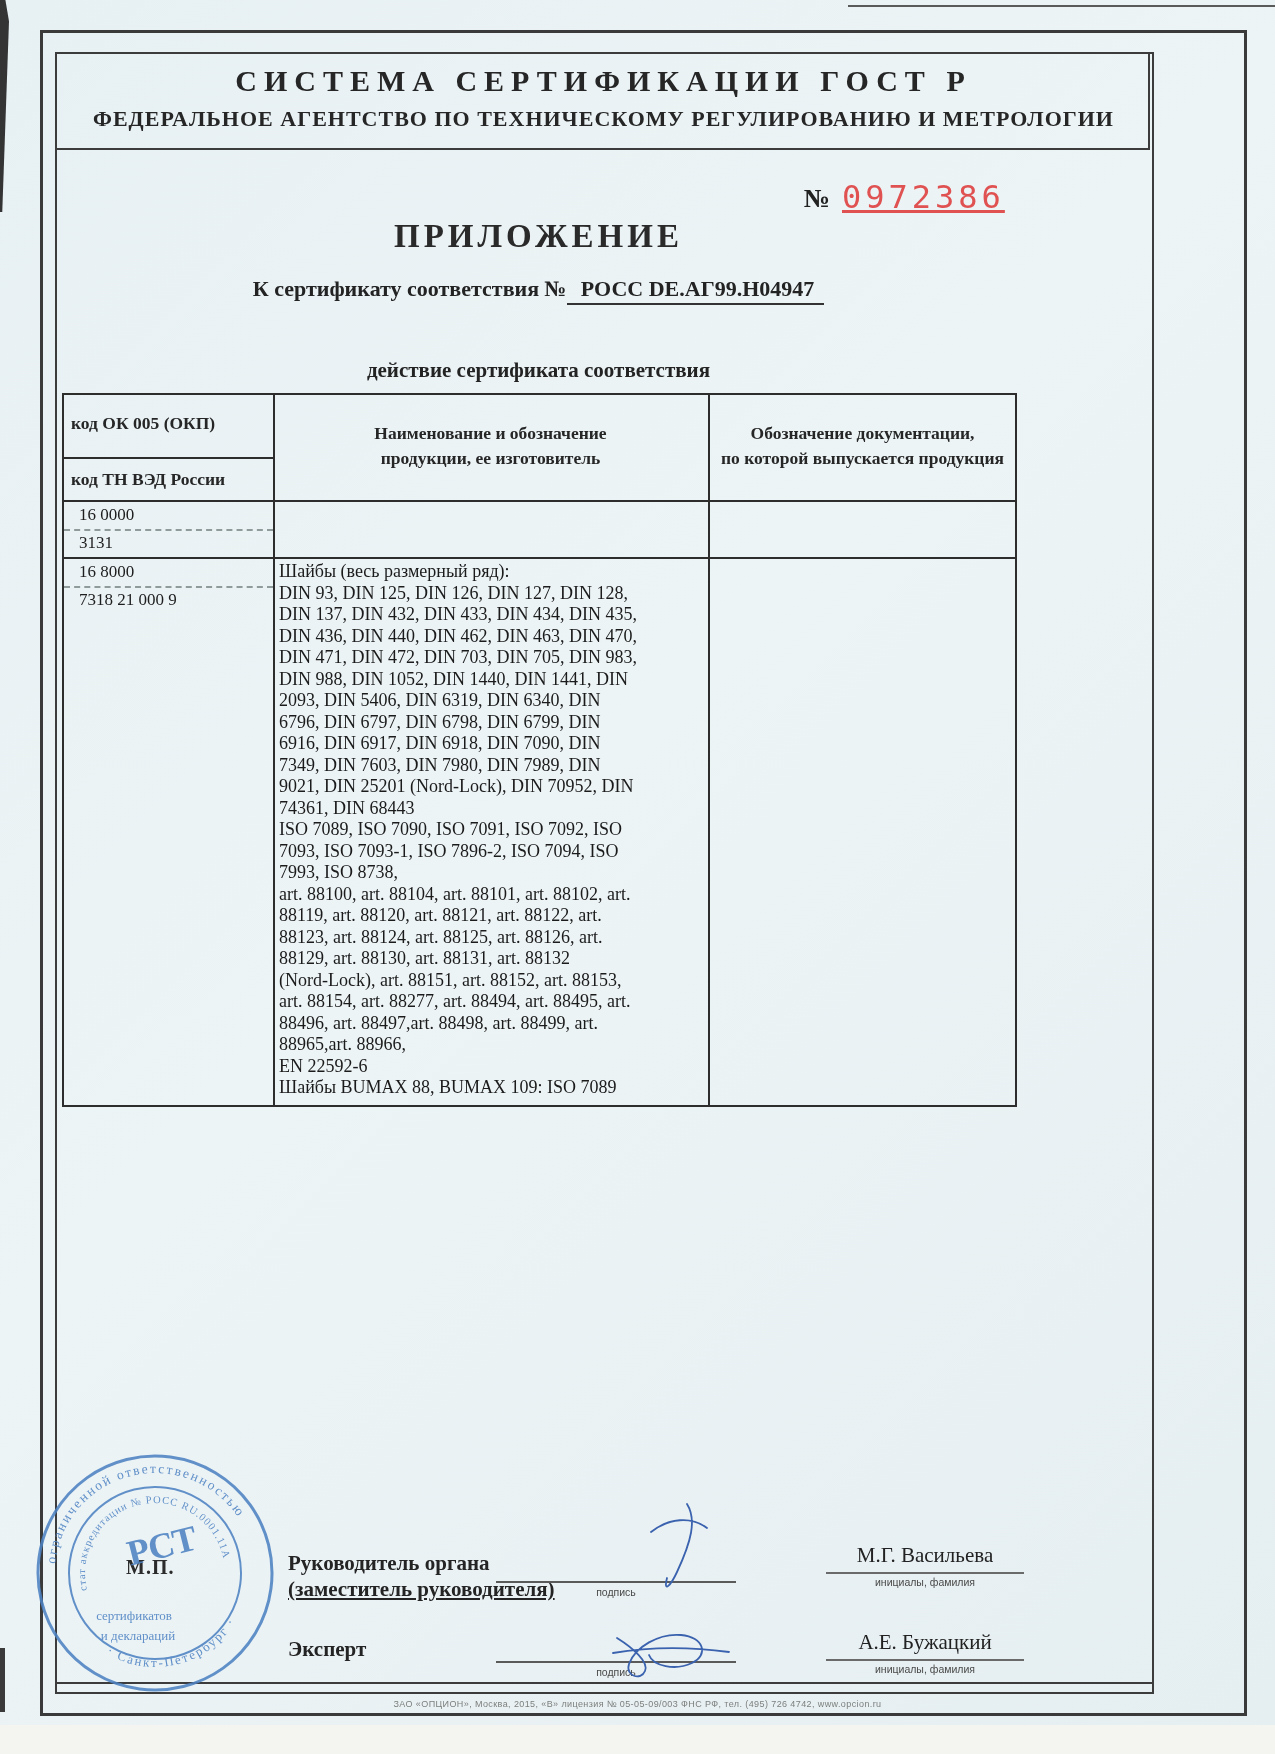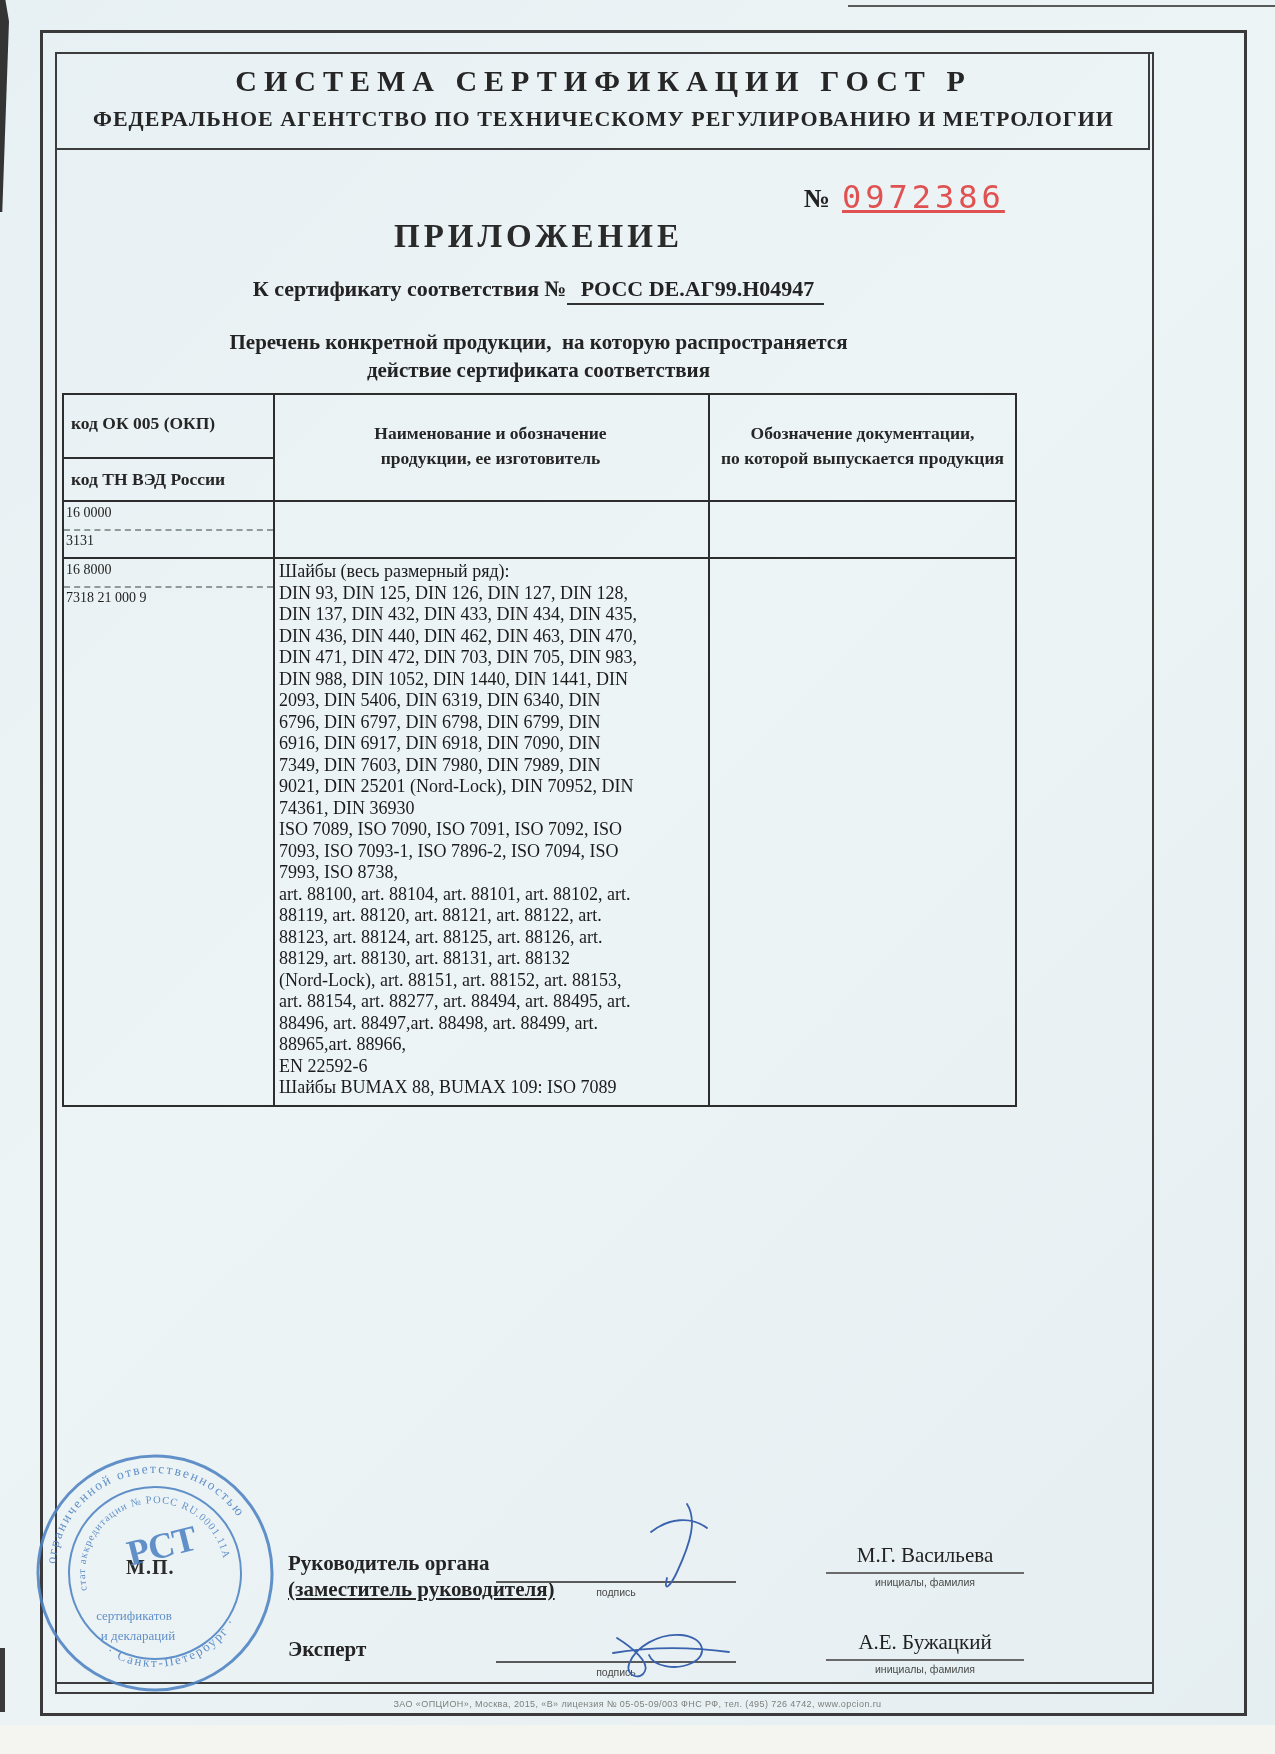--- a/index.html
+++ b/index.html
@@ -28,21 +28,21 @@
   .cert-number{border-bottom:2px solid #333;padding:0 10px 2px 14px;}
   .scope1{left:62px;top:330px;width:953px;font-size:21px;font-weight:bold;color:#232323;}
   .scope2{left:62px;top:358px;width:953px;font-size:21px;font-weight:bold;color:#232323;}
   
   .tbl{left:62px;top:393px;width:951px;height:710px;border:2px solid #2d2d2d;}
   .tbl .vline{position:absolute;top:0;width:2px;height:100%;background:#2d2d2d;}
   .tbl .hline{position:absolute;left:0;width:100%;height:2px;background:#2d2d2d;}
   .tbl .hline-col1{position:absolute;left:0;width:209px;height:2px;background:#2d2d2d;}
   .tbl .dash{position:absolute;left:0;width:209px;border-top:2px dashed #8f9a9a;}
   .hdr-cell{position:absolute;font-size:17.5px;font-weight:bold;color:#262626;line-height:25px;}
-  .code{position:absolute;left:2px;font-size:14px;color:#1e1e1e;}
+  .code{position:absolute;left:15px;font-size:17px;color:#1e1e1e;}
   .prod{position:absolute;left:215px;top:166px;width:428px;font-size:18px;line-height:21.5px;color:#1b1b1b;}
   
   .mp{left:126px;top:1556px;font-size:20px;font-weight:600;color:#2b2b2b;letter-spacing:1px;}
   
   .role1a{left:288px;top:1551px;font-size:21px;font-weight:bold;color:#242424;}
   .role1b{left:288px;top:1577px;font-size:21px;font-weight:bold;color:#242424;text-decoration:underline;}
   .role2{left:288px;top:1637px;font-size:21px;font-weight:bold;color:#242424;text-align:center;}
   .sigline{height:2px;background:#5a5a5a;}
   .caption{font-size:10.5px;color:#4a4a48;font-family:"Liberation Sans",sans-serif;}
   .name{font-size:21px;color:#222;}
@@ -71,21 +71,20 @@
   <div class="abs h1 ctr">СИСТЕМА СЕРТИФИКАЦИИ ГОСТ Р</div>
   <div class="abs h2 ctr">ФЕДЕРАЛЬНОЕ АГЕНТСТВО ПО ТЕХНИЧЕСКОМУ РЕГУЛИРОВАНИЮ И МЕТРОЛОГИИ</div>
 
   <div class="abs num-prefix">№</div>
   <div class="abs num-value">0972386</div>
 
   <div class="abs doc-title ctr">ПРИЛОЖЕНИЕ</div>
   <div class="abs cert-line ctr">
     <span>К сертификату соответствия №</span><span class="cert-number">РОСС DE.АГ99.Н04947</span>
   </div>
-  <div class="abs scope1 ctr pre">Перечень конкретной продукции,  на которую распространяется</div>
   <div class="abs scope2 ctr">действие сертификата соответствия</div>
 
   <div class="abs tbl">
     <div class="vline" style="left:209px;"></div>
     <div class="vline" style="left:644px;"></div>
     <div class="hline" style="top:105px;"></div>
     <div class="hline" style="top:162px;"></div>
     <div class="hline-col1" style="top:62px;"></div>
 
     <div class="hdr-cell" style="left:7px;top:16px;width:198px;">код ОК 005 (ОКП)</div>
@@ -111,21 +110,21 @@
         <div>DIN 93, DIN 125, DIN 126, DIN 127, DIN 128,</div>
         <div>DIN 137, DIN 432, DIN 433, DIN 434, DIN 435,</div>
         <div>DIN 436, DIN 440, DIN 462, DIN 463, DIN 470,</div>
         <div>DIN 471, DIN 472, DIN 703, DIN 705, DIN 983,</div>
         <div>DIN 988, DIN 1052, DIN 1440, DIN 1441, DIN</div>
         <div>2093, DIN 5406, DIN 6319, DIN 6340, DIN</div>
         <div>6796, DIN 6797, DIN 6798, DIN 6799, DIN</div>
         <div>6916, DIN 6917, DIN 6918, DIN 7090, DIN</div>
         <div>7349, DIN 7603, DIN 7980, DIN 7989, DIN</div>
         <div>9021, DIN 25201 (Nord-Lock), DIN 70952, DIN</div>
-        <div>74361, DIN 36930</div>
+        <div>74361, DIN 68443</div>
         <div>ISO 7089, ISO 7090, ISO 7091, ISO 7092, ISO</div>
         <div>7093, ISO 7093-1, ISO 7896-2, ISO 7094, ISO</div>
         <div>7993, ISO 8738,</div>
         <div>art. 88100, art. 88104, art. 88101, art. 88102, art.</div>
         <div>88119, art. 88120, art. 88121, art. 88122, art.</div>
         <div>88123, art. 88124, art. 88125, art. 88126, art.</div>
         <div>88129, art. 88130, art. 88131, art. 88132</div>
         <div>(Nord-Lock), art. 88151, art. 88152, art. 88153,</div>
         <div>art. 88154, art. 88277, art. 88494, art. 88495, art.</div>
         <div>88496, art. 88497,art.  88498, art. 88499, art.</div>

